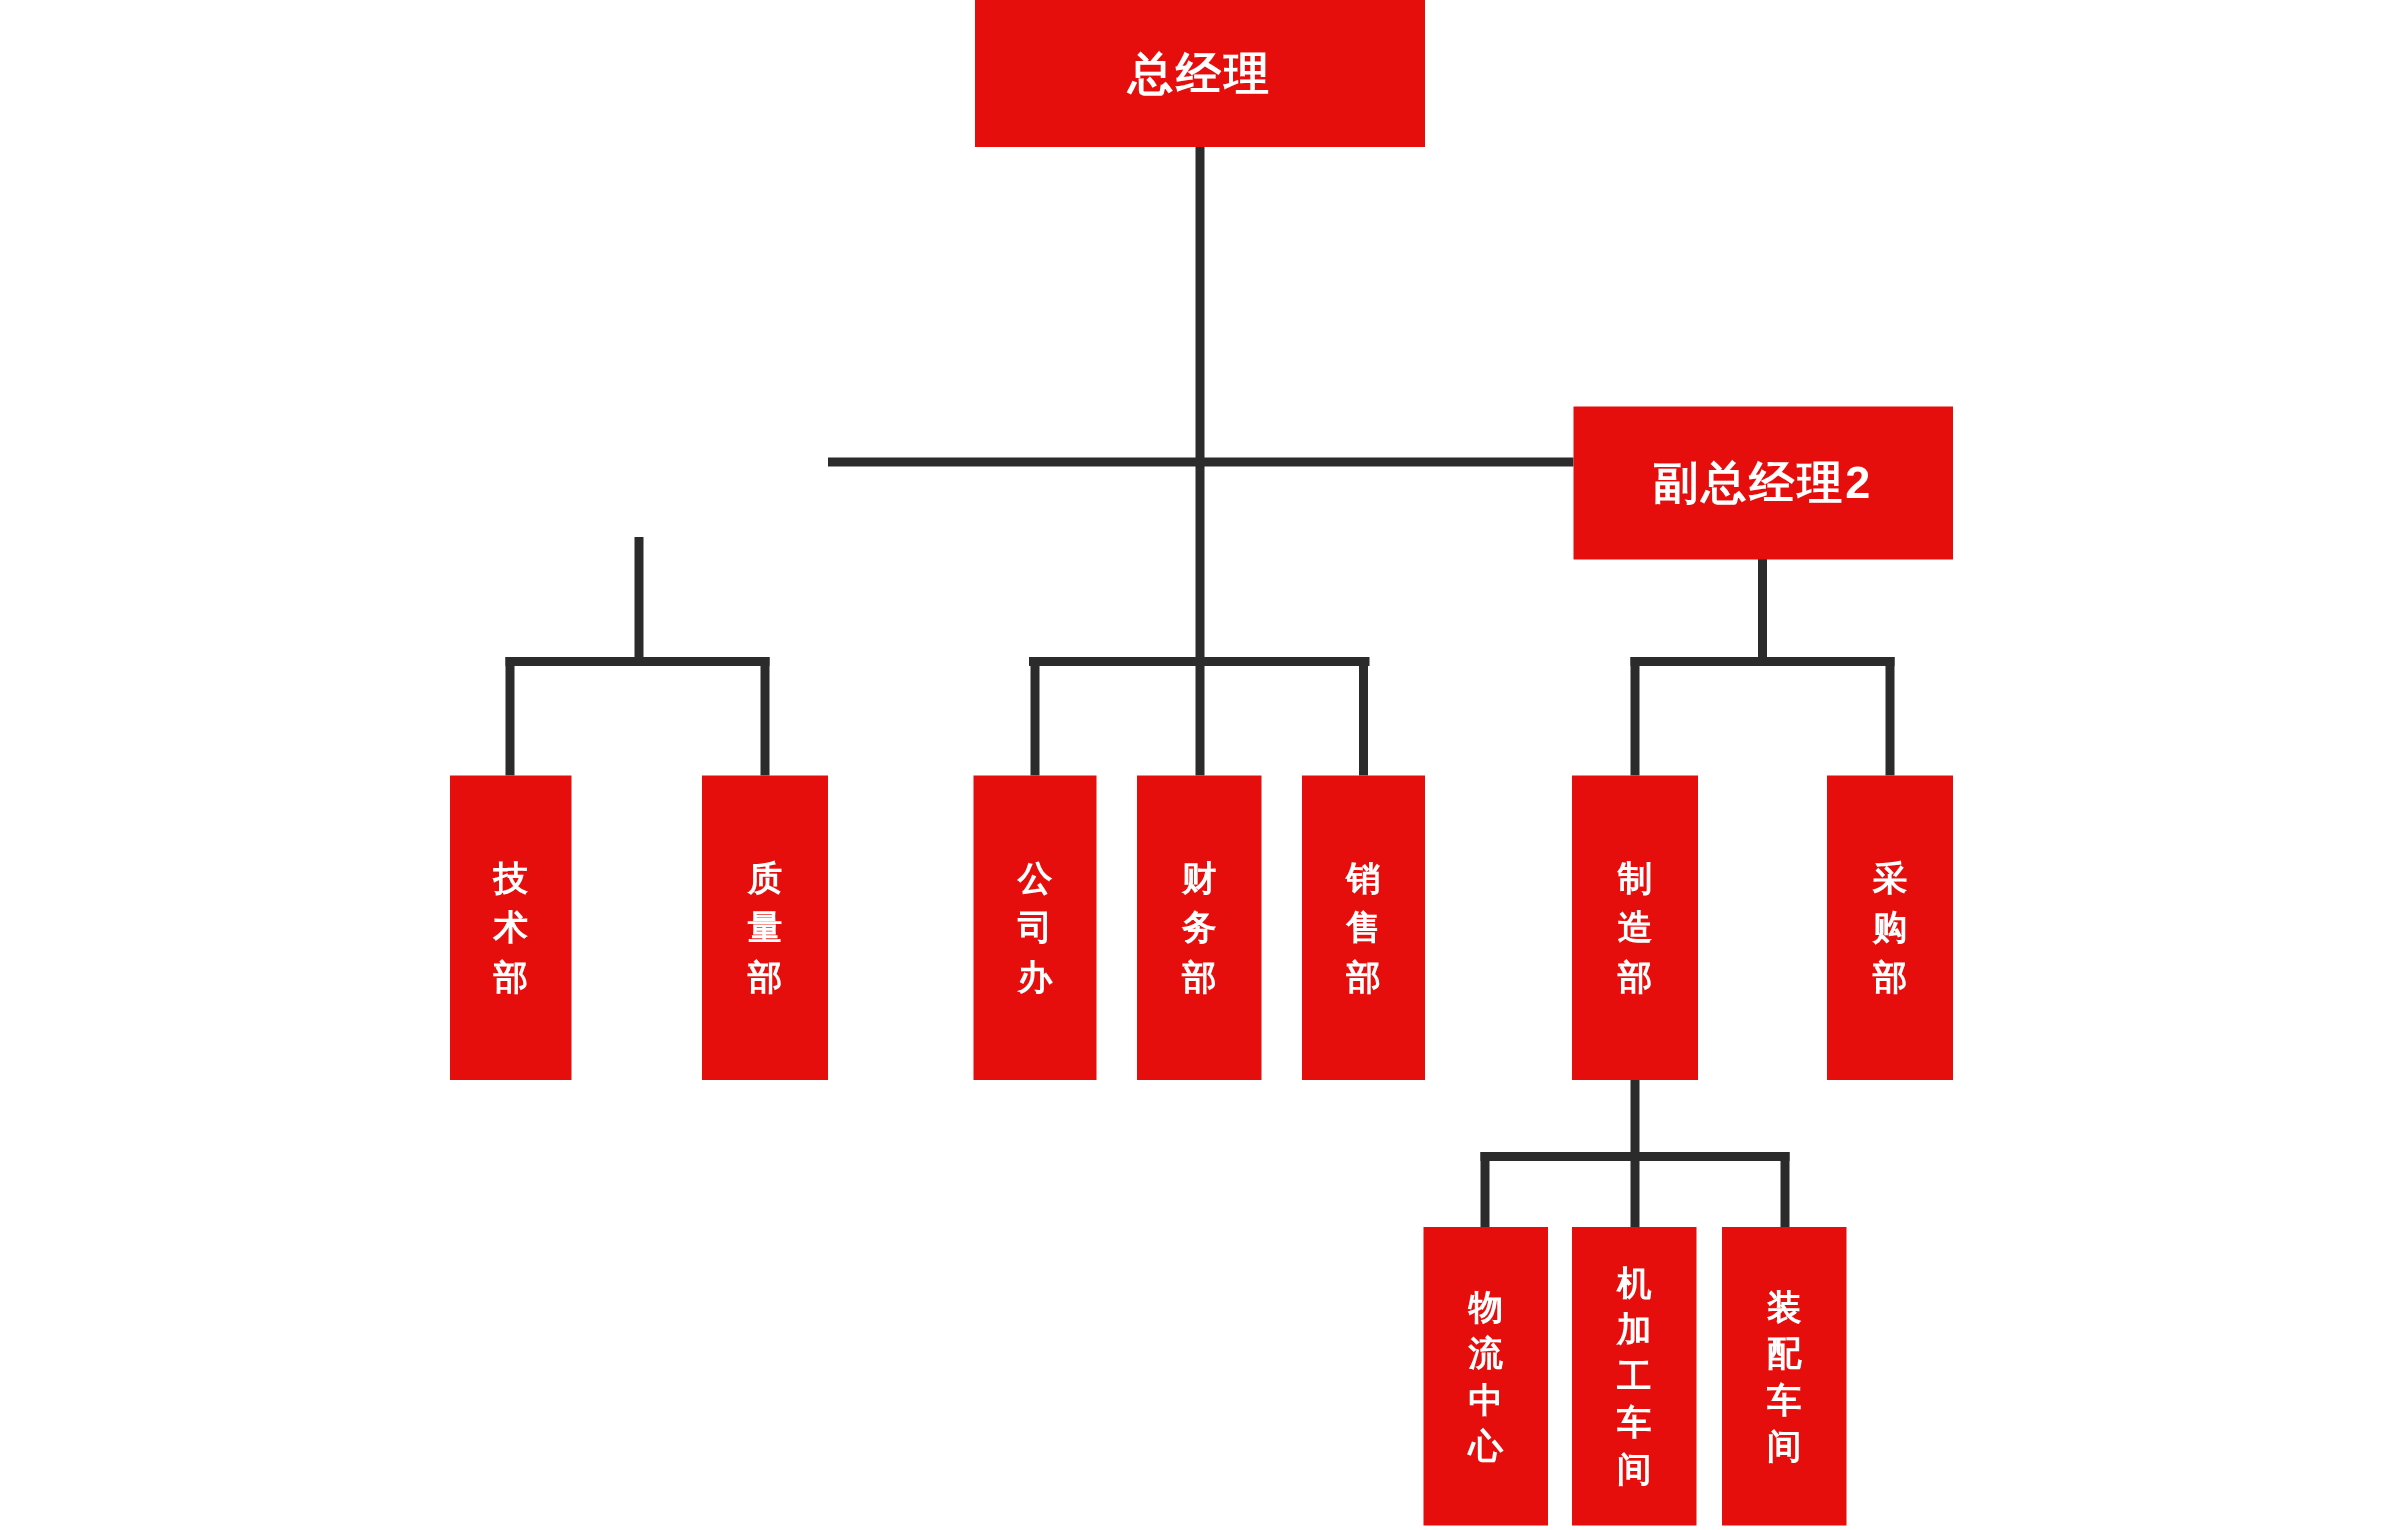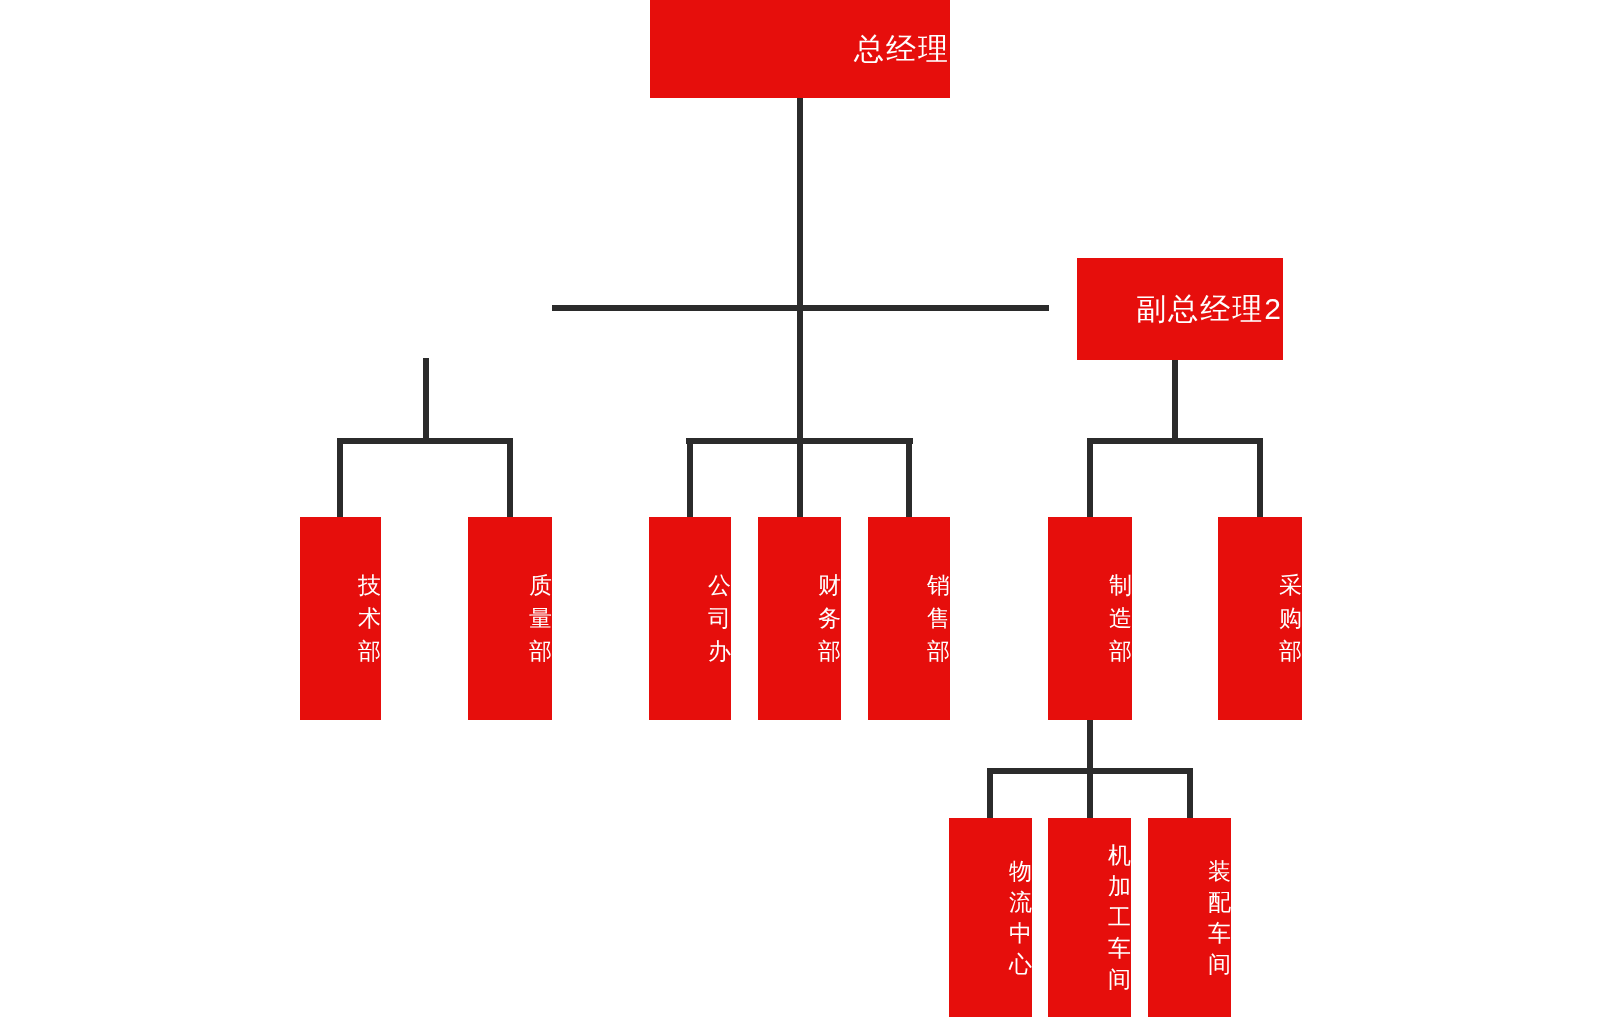--- a/index.html
+++ b/index.html
@@ -8,22 +8,22 @@
     background: var(--background, #ffffff);
     font-family: "Liberation Sans", "DejaVu Sans", sans-serif;
     overflow: hidden;
   }
   .canvas { position: relative; width: 1600px; height: 1020px; }
 
   .node {
     position: absolute;
     background: var(--node-color, #e60e0c);
     color: var(--text-color, #ffffff);
-    display: flex; align-items: center; justify-content: flex-end;
-    font-weight: normal;
+    display: flex; align-items: center; justify-content: center;
+    font-weight: bold;
     box-sizing: border-box;
   }
   .node.h .label {
     font-size: 30px;
     letter-spacing: 2px;
     white-space: nowrap;
   }
   .node.v .label {
     font-size: 23px;
     line-height: 1;
@@ -62,21 +62,21 @@
 
   <div class="line" style="left:1087px; top:720px; width:6px; height:98px;"></div>
   <div class="line" style="left:987px;  top:768px; width:206px; height:6px;"></div>
   <div class="line" style="left:987px;  top:768px; width:6px;   height:50px;"></div>
   <div class="line" style="left:1187px; top:768px; width:6px;   height:50px;"></div>
 
   <div class="node h" style="left:650px; top:0; width:300px; height:98px;">
     <span class="label">总经理</span>
   </div>
 
-  <div class="node h" style="left:1049px; top:258px; width:206px; height:102px;margin-left:28px;">
+  <div class="node h" style="left:1049px; top:271px; width:253px; height:102px;">
     <span class="label">副总经理2</span>
   </div>
 
   <div class="node v" style="left:300px; top:517px; width:81px; height:203px;">
     <span class="label vertical-text">
         <div>技</div>
         <div>术</div>
         <div>部</div>
       </span>
   </div>

